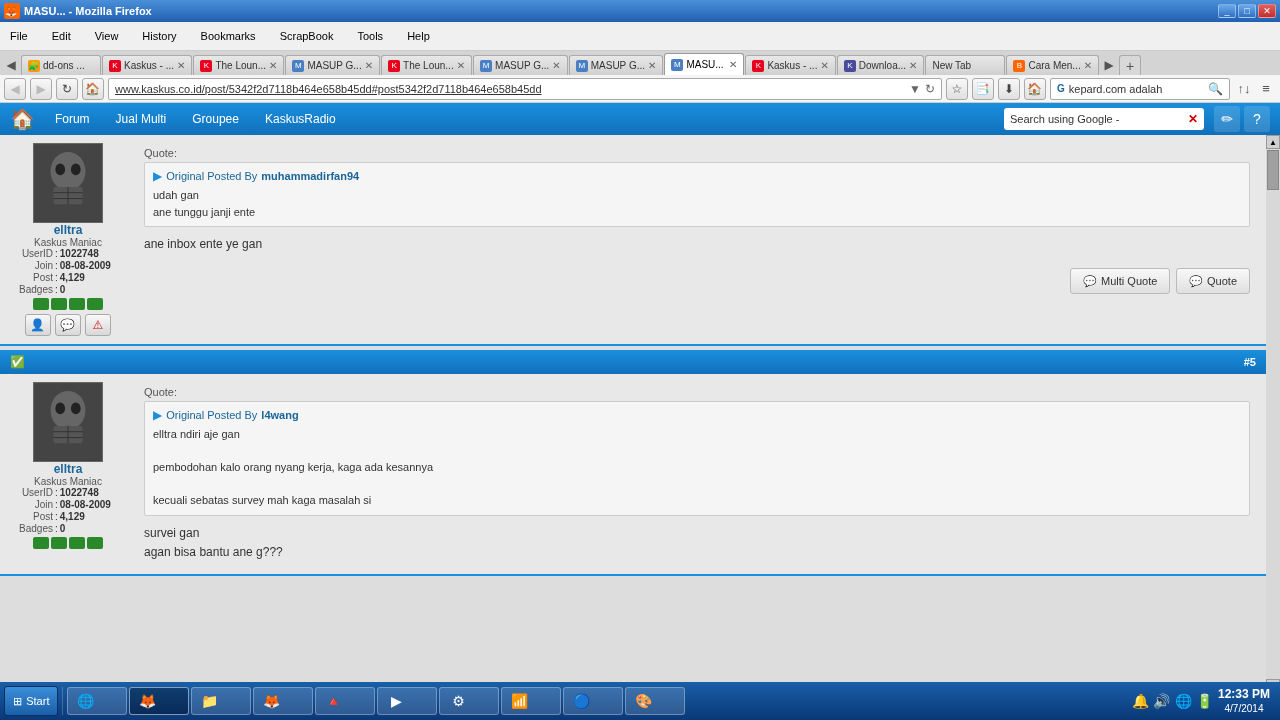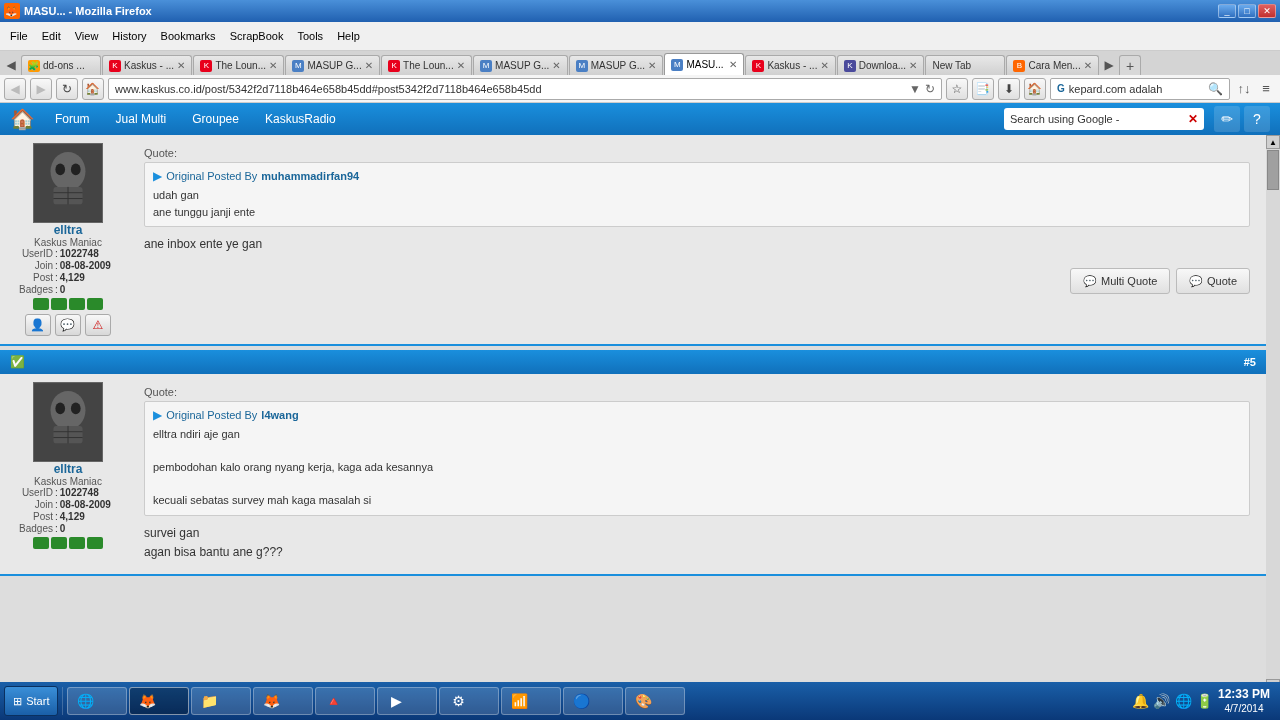--- a/index.html
+++ b/index.html
@@ -22,21 +22,21 @@
     .title-btn { width: 18px; height: 14px; border: 1px solid rgba(255,255,255,0.4); background: linear-gradient(to bottom, #6aabee, #3070c0); color: white; font-size: 9px; display: flex; align-items: center; justify-content: center; cursor: pointer; border-radius: 2px; }
     .title-btn.close { background: linear-gradient(to bottom, #e06060, #c03030); }
 
     
     .menu-bar {
       background: #f0f0f0;
       height: 18px;
       display: flex;
       align-items: center;
       padding: 14px 4px;
-      gap: 2px;
+      gap: 12px;
       border-bottom: 1px solid #ccc;
     }
     .menu-item { font-size: 11px; padding: 1px 6px; cursor: pointer; color: #000; }
 
     
     .tab-bar {
       background: #d4d4d4;
       height: 24px;
       display: flex;
       align-items: flex-end;
@@ -93,21 +93,21 @@
       height: 22px;
       border: 1px solid #aaa;
       border-radius: 2px;
       padding: 0 6px;
       font-size: 11px;
       background: white;
       display: flex;
       align-items: center;
       gap: 4px;
     }
-    .address-text { flex: 1; font-size: 11px; color: #333; overflow: hidden; white-space: nowrap; }
+    .address-text { flex: 1; font-size: 11px; color: #333; overflow: hidden; white-space: nowrap; text-decoration: underline; }
     .search-bar {
       width: 180px;
       height: 22px;
       border: 1px solid #aaa;
       border-radius: 2px;
       padding: 0 6px;
       font-size: 11px;
       background: white;
       display: flex;
       align-items: center;

